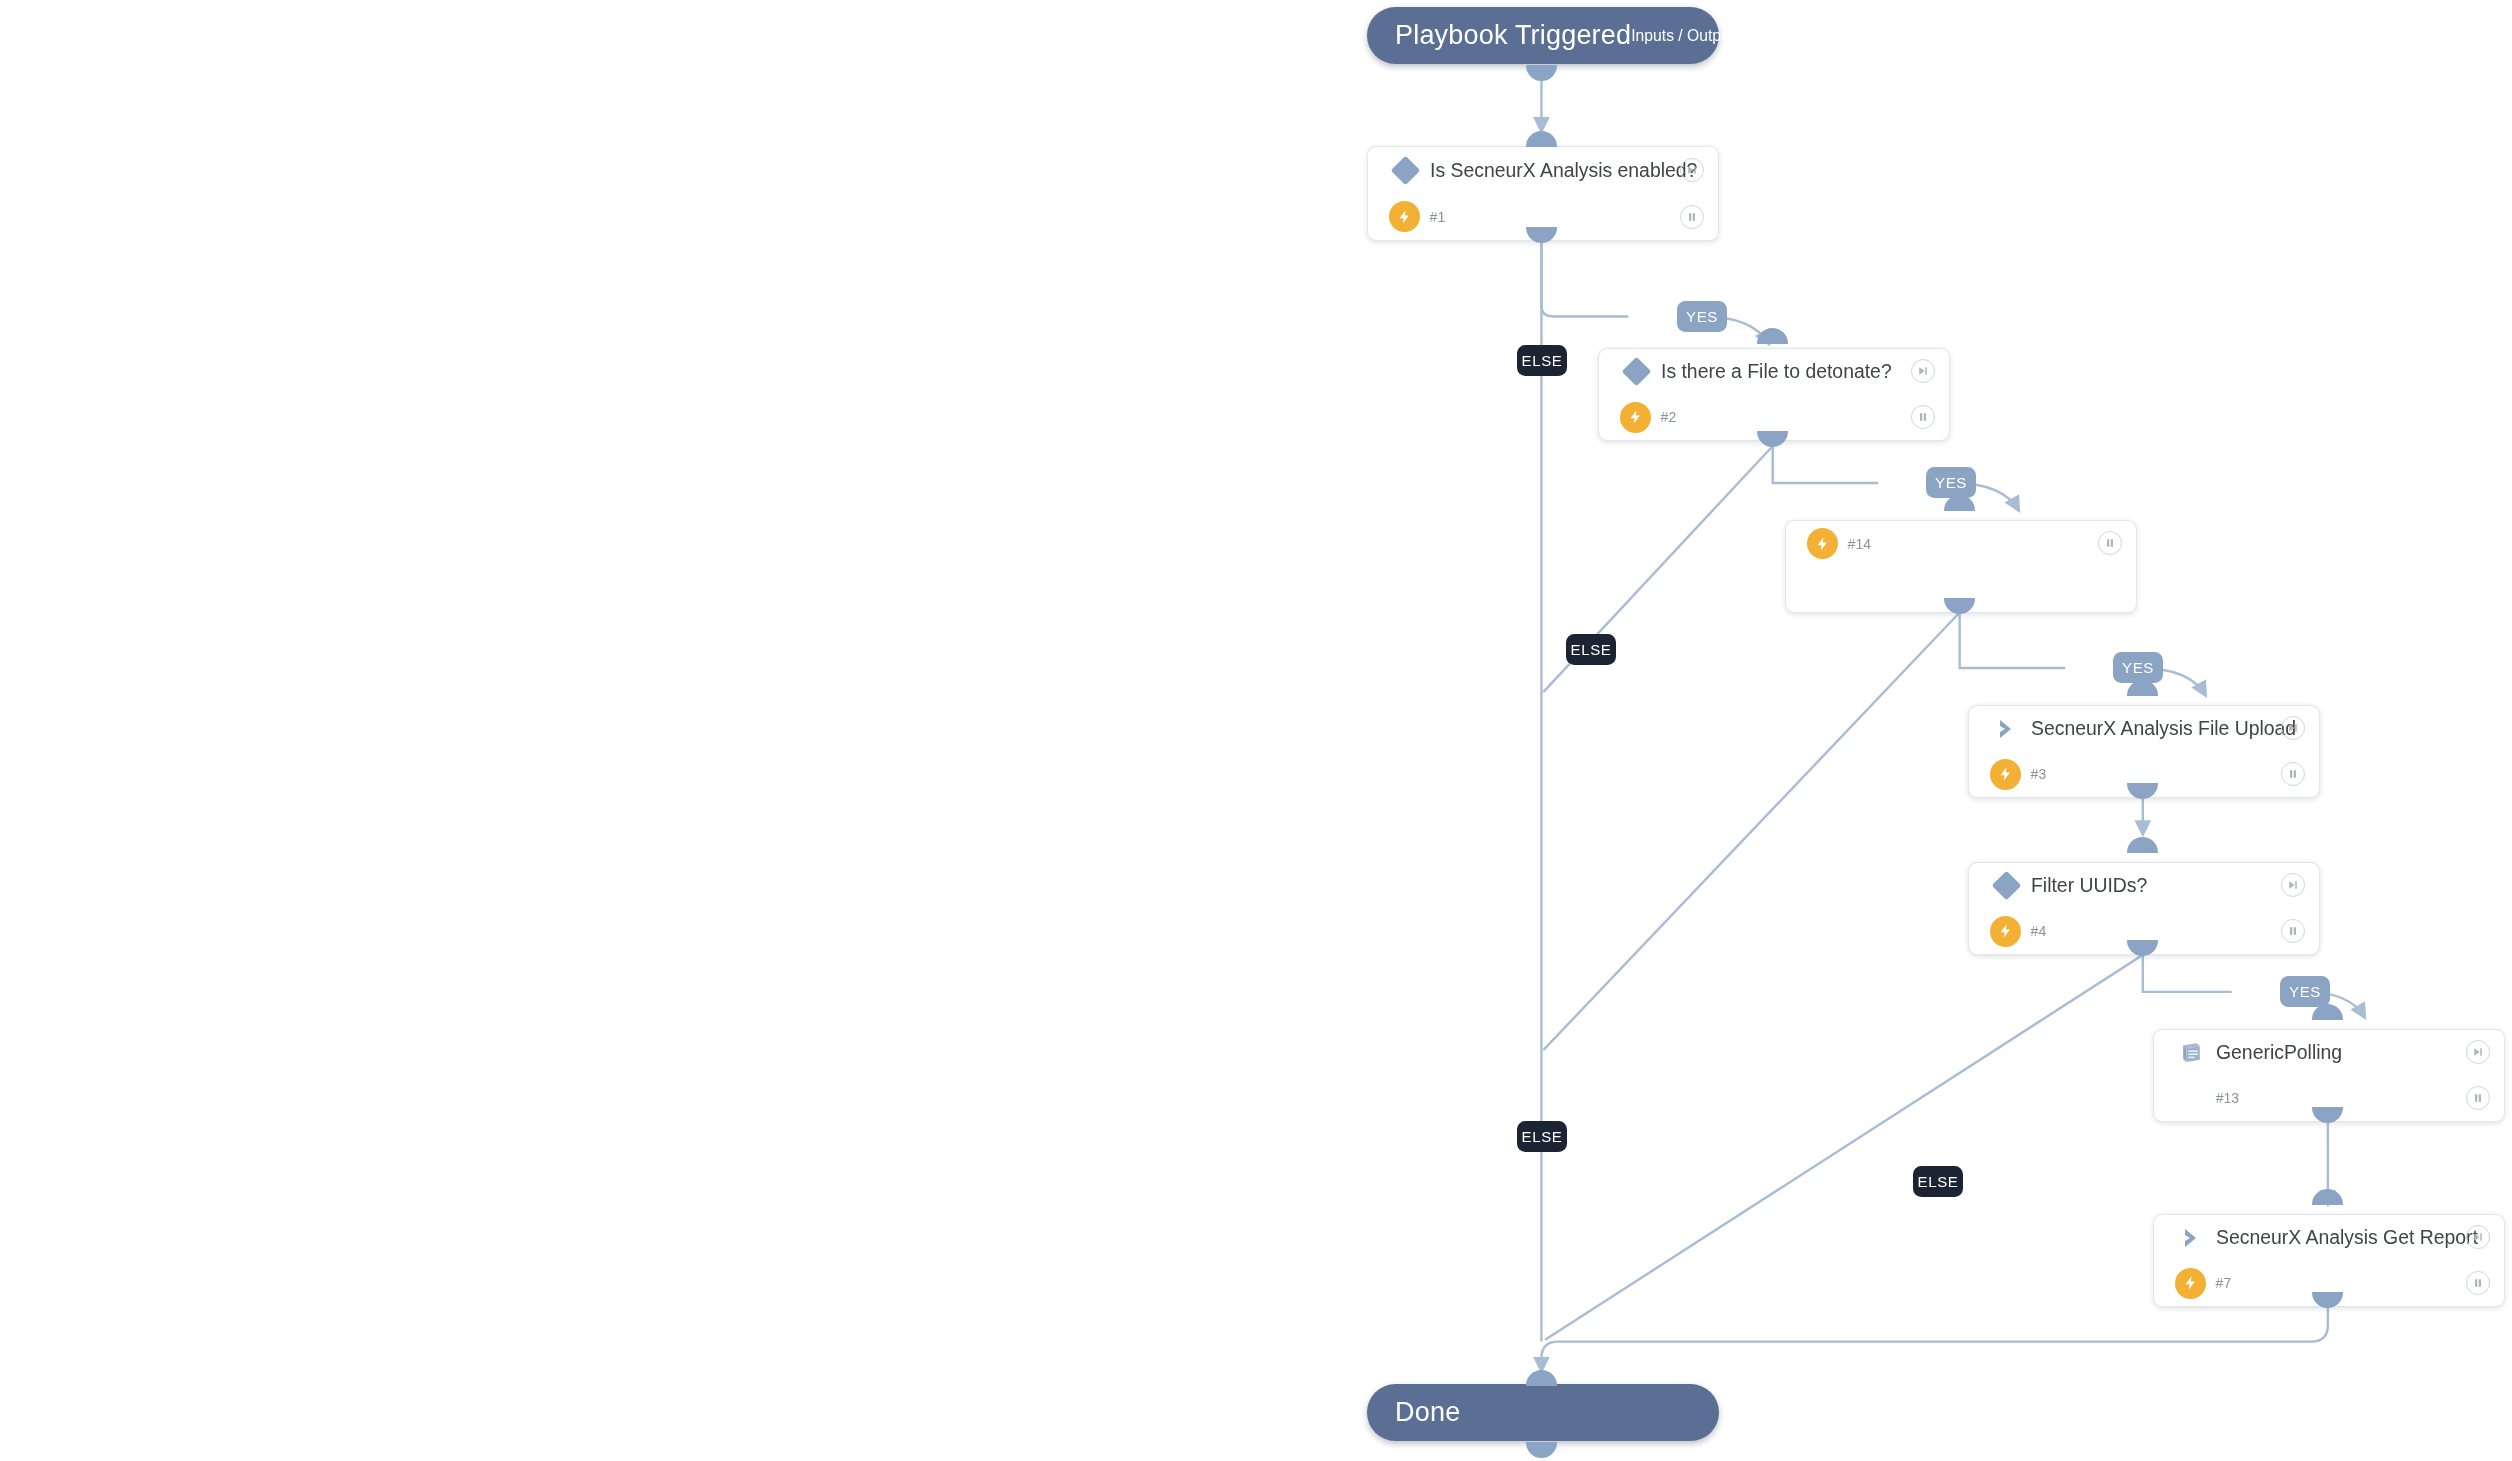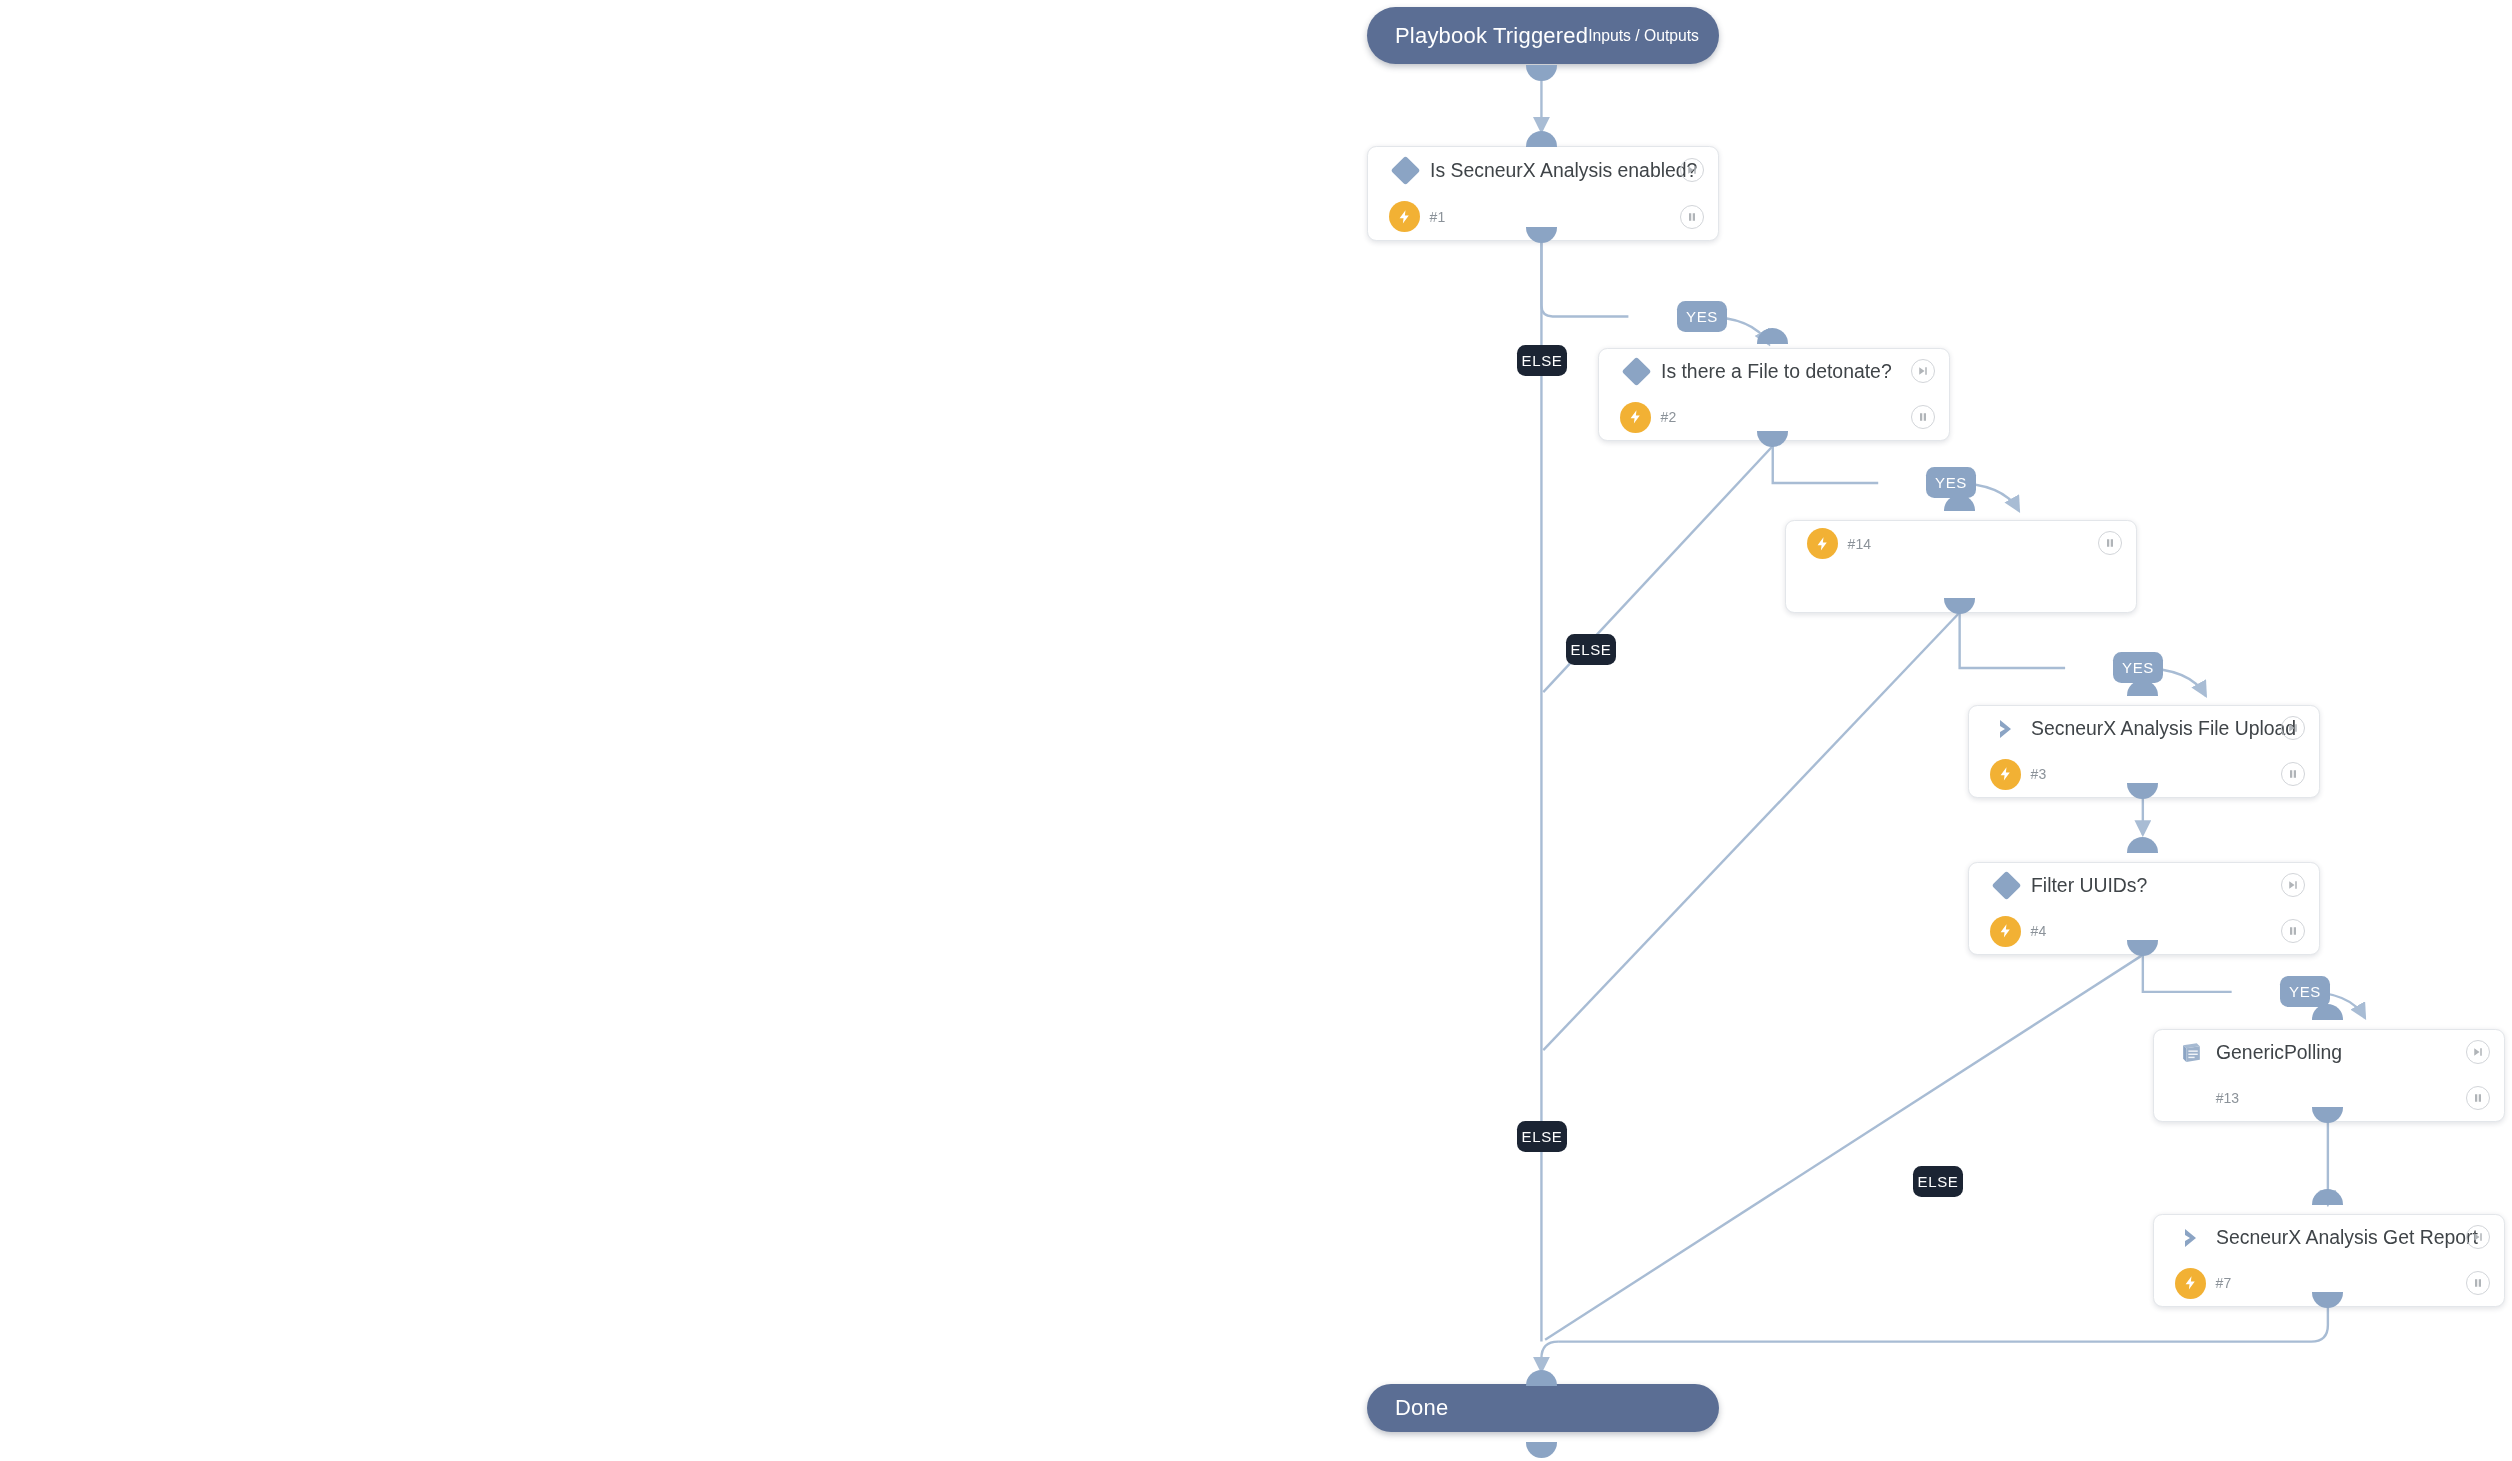--- a/index.html
+++ b/index.html
@@ -29,21 +29,21 @@
     background: #5b6e94;
     border-radius: 33px;
     box-shadow: 0 2.8px 6.5px rgba(40,50,70,0.30);
     display: flex;
     align-items: center;
     padding: 0 28px;
     z-index: 5;
   }
   .terminal-title {
     color: #ffffff;
-    font-size: 22px;
+    font-size: 27px;
     letter-spacing: 0.2px;
     white-space: nowrap;
   }
   .terminal-sub {
     color: #ffffff;
     font-size: 15.7px;
     margin-left: auto;
     white-space: nowrap;
   }
 
@@ -417,19 +417,19 @@
   <div class="badge yes" style="left:1878px; top:467px;">YES</div>
   <div class="badge else" style="left:1566px; top:634px;">ELSE</div>
 
   <div class="badge yes" style="left:2065px; top:652px;">YES</div>
   <div class="badge else" style="left:1517px; top:1121px;">ELSE</div>
 
   <div class="badge yes" style="left:2232px; top:976px;">YES</div>
   <div class="badge else" style="left:1913px; top:1166px;">ELSE</div>
 
   <div class="handle in" style="left:1526px; top:1370px;"></div>
-  <div class="terminal" style="left:1367px; top:1384px; width:352px; height:48px;">
+  <div class="terminal" style="left:1367px; top:1384px; width:352px; height:57px;">
     <span class="terminal-title">Done</span>
   </div>
   <div class="handle out" style="left:1526px; top:1442px;"></div>
 
 </div>
 
 
 </body></html>

